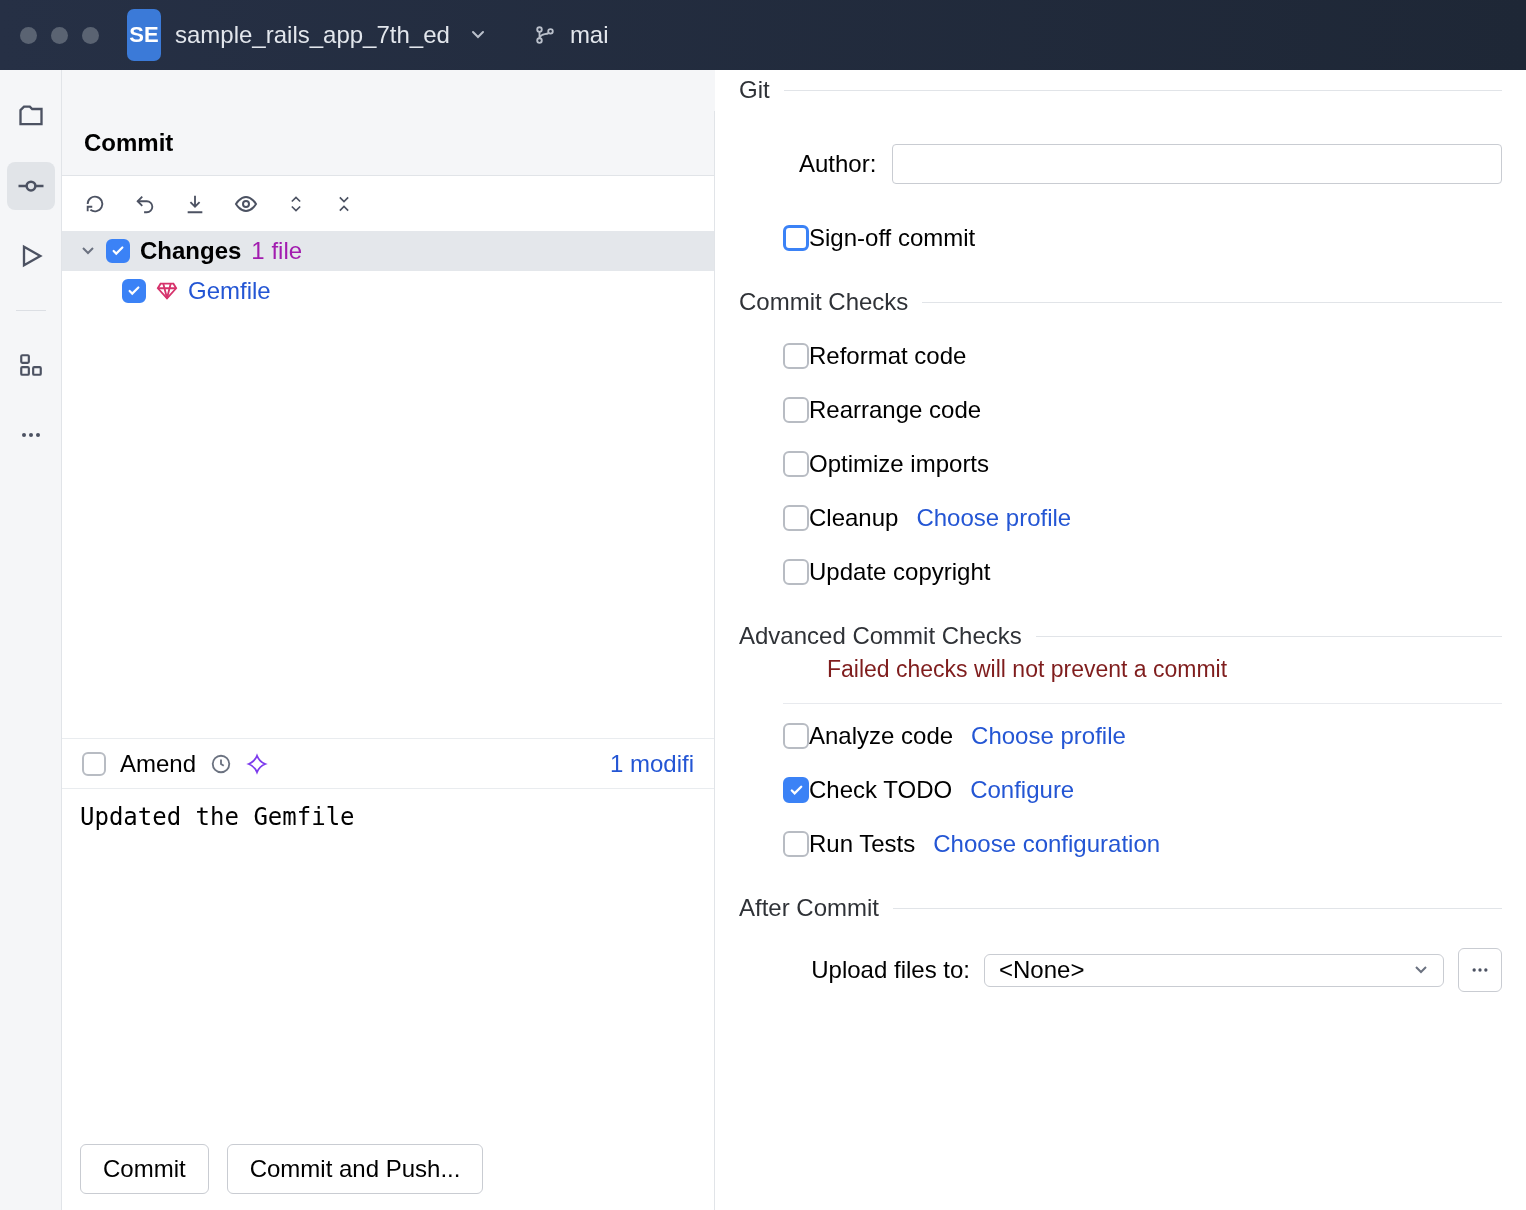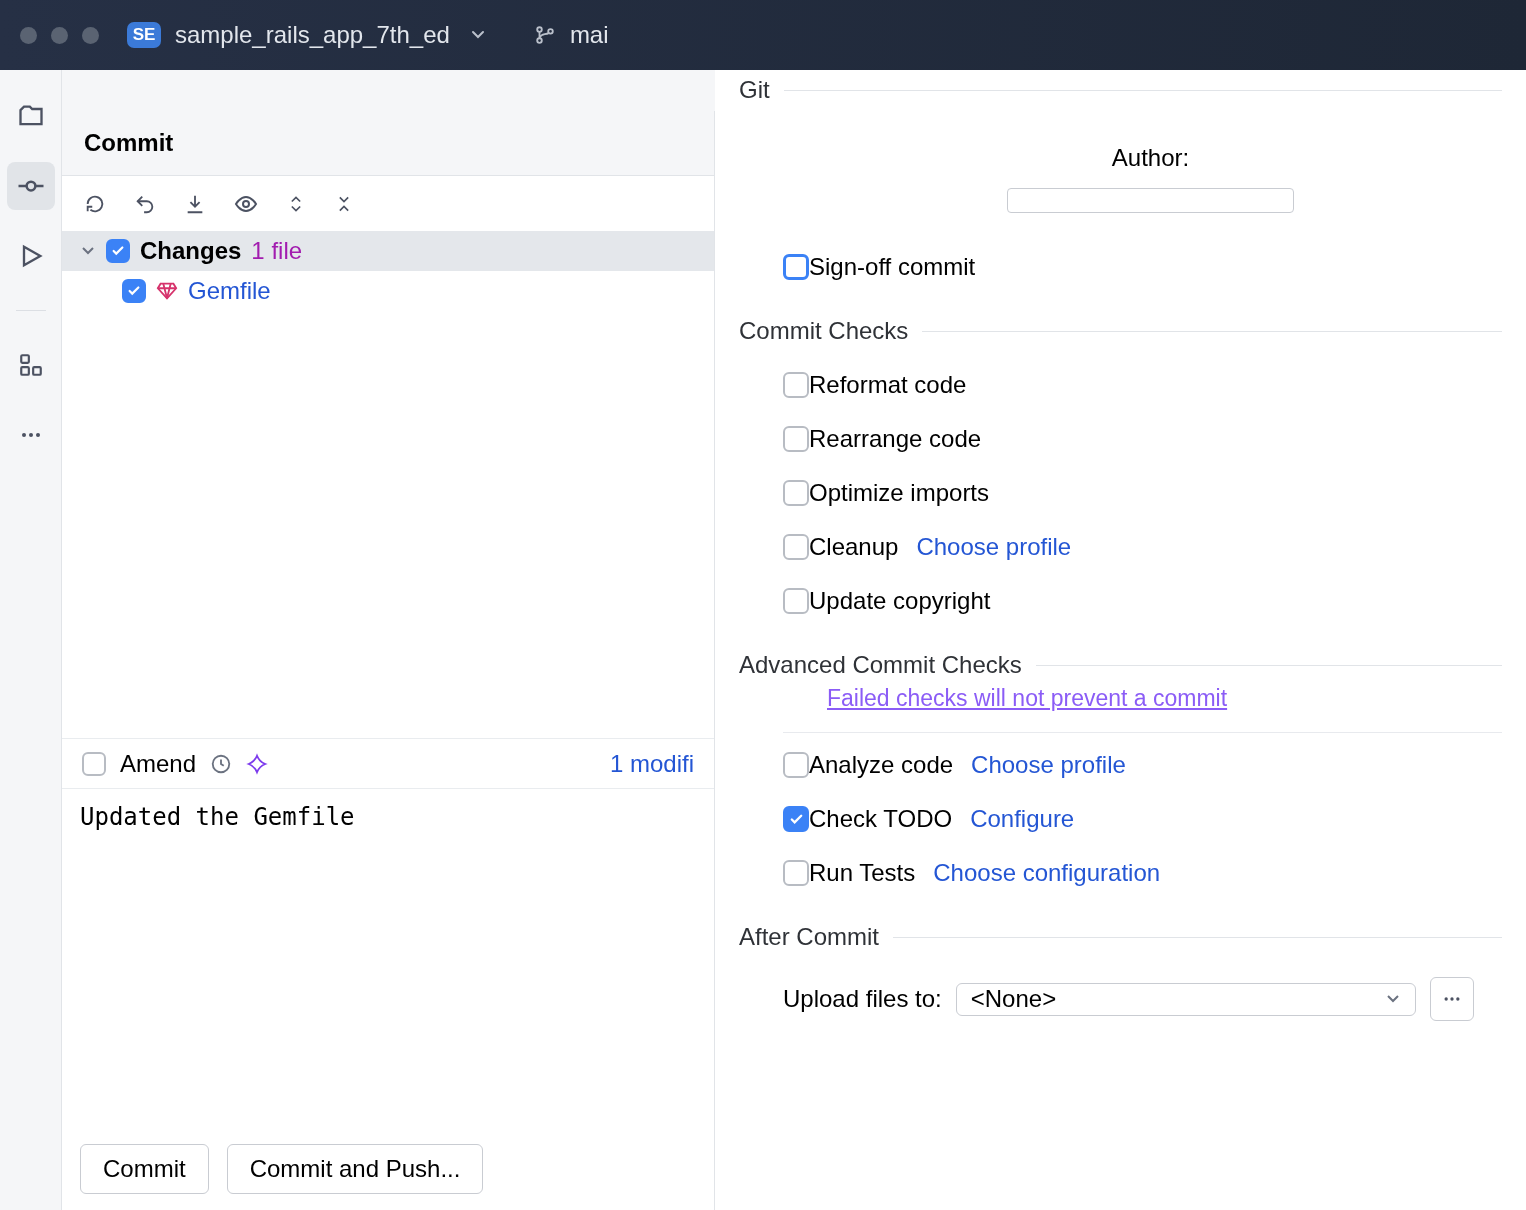--- a/index.html
+++ b/index.html
@@ -2,21 +2,21 @@
 <html><head>
 <meta charset="utf-8">
 <style>
   * { box-sizing: border-box; margin: 0; padding: 0; }
   html, body { width: 1526px; height: 1210px; font-family: -apple-system, "Helvetica Neue", Arial, sans-serif; font-size: 24px; color: #000; overflow: hidden; }
   body { display: flex; flex-direction: column; background: #f5f6f8; }
 
   
   .titlebar { height: 70px; background: linear-gradient(90deg,#263045 0%,#1e2736 100%); display: flex; align-items: center; gap: 14px; padding-left: 20px; color: #d3d7de; }
   .dot { width: 17px; height: 17px; border-radius: 50%; background: #5a6372; }
-  .proj-badge { width: 34px; height: 26px; border-radius: 7px; background: #3b7ad8; color: #fff; font-size: 17px; font-weight: 600; display: flex; align-items: center; justify-content: center; margin-left: 14px; }
+  .proj-badge { width: 34px; height: 52px; border-radius: 7px; background: #3b7ad8; color: #fff; font-size: 22px; font-weight: 600; display: flex; align-items: center; justify-content: center; margin-left: 14px; }
   .proj-name { color: #e2e6ec; font-size: 24px; }
   .chevd { margin-left: 6px; }
   .branch-ic { margin-left: 34px; color: #bac0cb; }
   .branch-txt { color: #e2e6ec; font-size: 24px; }
 
   
   .mainrow { flex: 1; display: flex; min-height: 0; }
 
   
   .lbar { width: 62px; border-right: 1px solid #e1e4e8; display: flex; flex-direction: column; align-items: center; gap: 22px; padding-top: 22px; }
@@ -47,29 +47,29 @@
   .amendbar .cbx-plain { width: 24px; height: 24px; border: 2px solid #b8bcc3; border-radius: 6px; }
   .msgbox { height: 340px; border-top: 1px solid #e9ecef; padding: 14px 18px; font-family: ui-monospace, Menlo, monospace; font-size: 24px; }
   .btnrow { display: flex; gap: 18px; padding: 16px 18px; }
   .btn { border: 1px solid #c9ccd2; background: #fff; border-radius: 6px; padding: 10px 22px; font-size: 24px; cursor: pointer; }
 
   
   .optcol { flex: 1; background: #fff; padding: 6px 24px 24px 24px; overflow: auto; display: flex; flex-direction: column; gap: 14px; }
   .sect { margin-top: 22px; }
   .sect-title { color: #2f3237; font-size: 24px; display: flex; align-items: center; gap: 14px; }
   .sect-title .line { flex: 1; height: 1px; background: #e1e4e8; }
-  .field-row { display: flex; align-items: center; gap: 16px; margin-top: 26px; margin-left: 60px; flex-direction: column; }
+  .field-row { display: flex; align-items: center; gap: 16px; margin-top: 26px; margin-left: 60px; }
   .chk-row { display: flex; align-items: center; margin-top: 26px; margin-left: 44px; }
   .chk-row.tight { margin-top: 18px; }
   .opt-cbx { width: 26px; height: 26px; border-radius: 6px; border: 2px solid #b8bcc3; background: #fff; flex-shrink: 0; display:flex; align-items:center; justify-content:center; }
   .opt-cbx.on { background: #3b82f6; border-color: #3b82f6; }
   .opt-cbx.on svg { color:#fff; }
   .linkish { color: #2456d4; margin-left: 18px; cursor: pointer; }
   input[type=text].auth { flex: 1; height: 40px; border: 1px solid #c9ccd2; border-radius: 4px; padding: 0 10px; font-size: 20px; }
-  .subnote { color: #8b5cf6; margin-left: 88px; margin-top: 6px; font-size: 23px; text-decoration: underline; }
+  .subnote { color: #7f1d1d; margin-left: 88px; margin-top: 6px; font-size: 23px; }
   .hr { height: 1px; background: #e8eaee; margin: 20px 0 4px 44px; }
   .select { width: 460px; height: 33px; border: 1px solid #c9ccd2; border-radius: 6px; padding: 0 14px; display:flex; align-items:center; justify-content:space-between; }
   .iconbtn { width: 44px; height: 44px; border: 1px solid #c9ccd2; border-radius: 6px; display:flex; align-items:center; justify-content:center; }
 </style>
 </head>
 <body>
 
 <div class="titlebar">
   <div class="dot"></div>
   <div class="dot"></div>
@@ -262,21 +262,21 @@
         <span>Run Tests</span>
         <span class="linkish">Choose configuration</span>
       </div>
     </div>
 
     <div class="sect">
       <div class="sect-title">
           <span>After Commit</span>
           <div class="line"></div>
         </div>
-      <div class="chk-row" style="gap:14px;">
+      <div class="chk-row" style="gap:14px;justify-content:flex-end;">
         <span>Upload files to:</span>
         <div class="select">
           <span>&lt;None&gt;</span>
           <svg width="16" height="16" viewBox="0 0 16 16">
               <path d="M3 5l5 5 5-5" stroke="#6b7280" stroke-width="2" fill="none"></path>
             </svg>
         </div>
         <div class="iconbtn">
           <svg width="20" height="20" viewBox="0 0 24 24" fill="#4c5262">
               <circle cx="5" cy="12" r="2"></circle>

